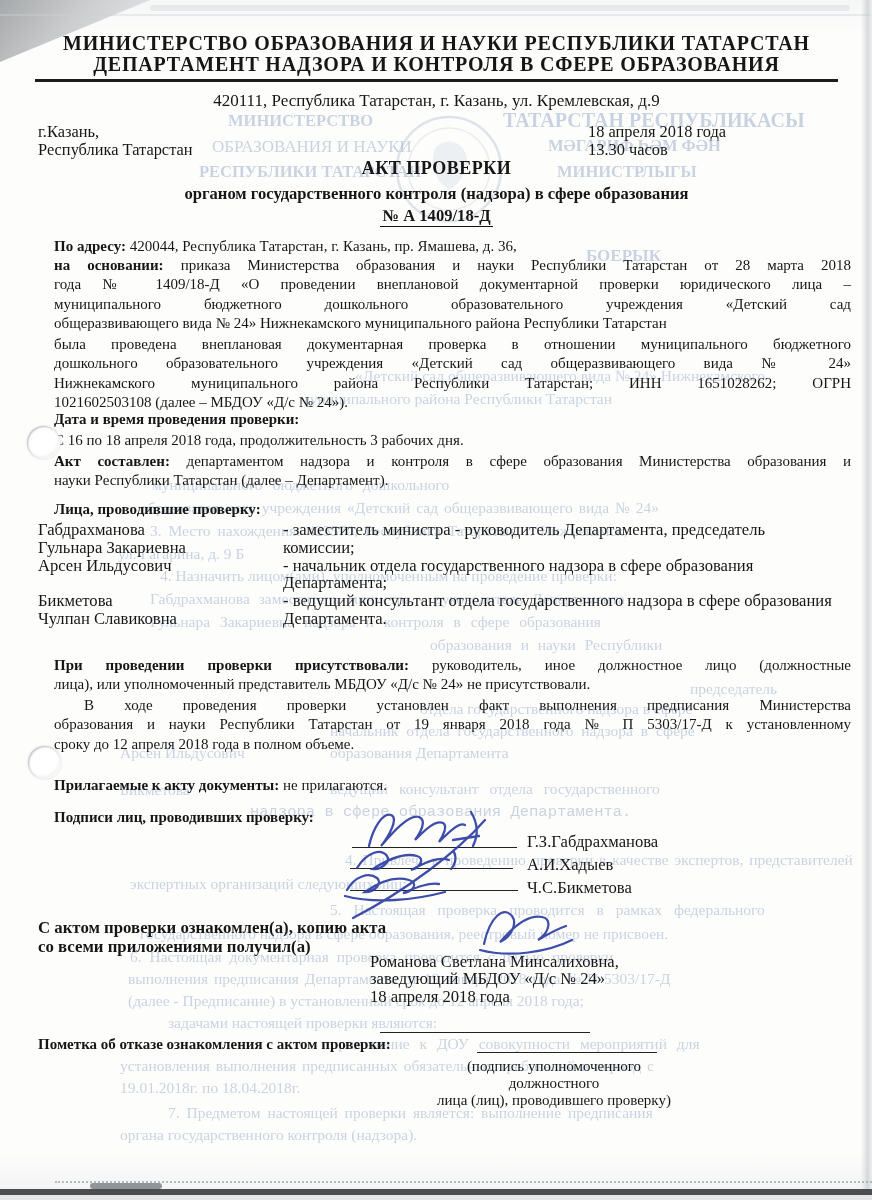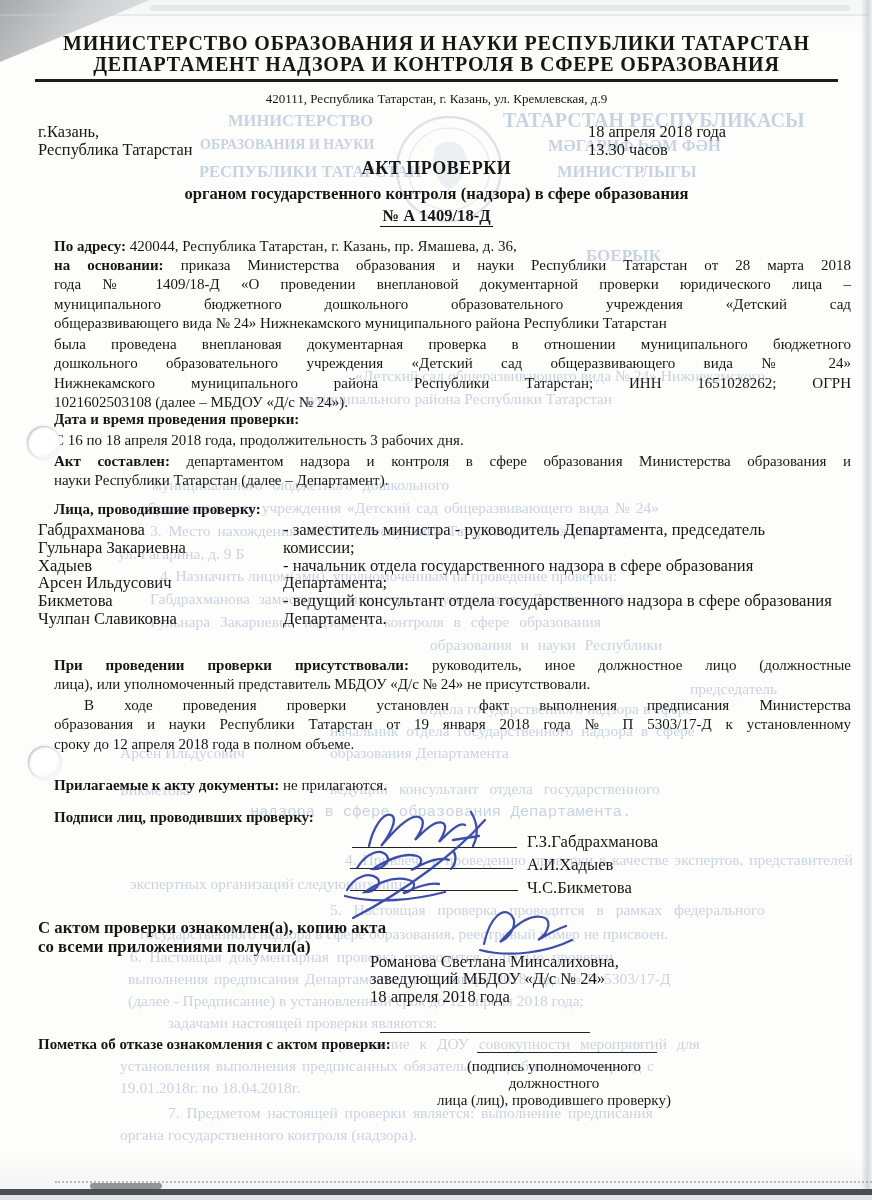--- a/index.html
+++ b/index.html
@@ -26,21 +26,21 @@
     z-index:30;}
   
   #ghost-layer{position:absolute;left:0;top:0;width:872px;height:1200px;z-index:1;}
   .ghost-line{position:absolute;color:#7d94ba;opacity:.40;filter:blur(.4px);font-size:15.5px;white-space:nowrap;}
   .emblem{position:absolute;left:393px;top:110px;z-index:1;}
   
   .content{position:absolute;left:38px;top:0;width:797px;height:1031px;z-index:5;}
   .b{font-weight:bold;}
   .org{font-weight:bold;font-size:20px;letter-spacing:.8px;text-align:center;line-height:21px;}
   .rule{border-top:3px solid #1d1d1d;margin:4px -3px 0 -3px;}
-  .addr{text-align:center;font-size:13px;margin-top:9px;}
+  .addr{text-align:center;font-size:17px;margin-top:9px;}
   .meta{position:absolute;left:0;top:123px;width:797px;font-size:16.4px;line-height:18px;}
   .meta-right{position:absolute;left:550px;top:0;}
   .title-wrap{position:absolute;left:0;top:158px;width:797px;text-align:center;font-weight:bold;}
   .title-main{font-size:18px;letter-spacing:.5px;margin-bottom:5px;}
   .title-sub{font-size:16.6px;margin-bottom:2px;}
   .title-num{font-size:16.6px;margin-top:2px;}
   .title-num span{border-bottom:1.6px solid #111;padding:0 2px 1px 2px;}
   #body-layer .block{position:absolute;left:16px;width:797px;font-size:15px;line-height:19.4px;}
   .jl{text-align:justify;text-align-last:justify;}
   .ll{text-align:left;}
@@ -75,21 +75,21 @@
   <div class="top-streak1"></div>
   <div class="top-streak2"></div>
   <div class="right-edge"></div>
   <div class="bottom-dotted"></div>
   <div class="bottom-bar"></div>
   <div class="bottom-under"></div>
   <div class="bottom-blob"></div>
 
   <div id="ghost-layer">
       <div class="ghost-line" style="left: 228px; top: 111px; font-size: 16.5px; font-weight: bold;">МИНИСТЕРСТВО</div>
-      <div class="ghost-line" style="left: 200px; top: 137px; font-size: 14px; font-weight: bold;">ОБРАЗОВАНИЯ И НАУКИ</div>
+      <div class="ghost-line" style="left: 212px; top: 137px; font-size: 17px; font-weight: normal;">ОБРАЗОВАНИЯ И НАУКИ</div>
       <div class="ghost-line" style="left: 199px; top: 162px; font-size: 16.5px; font-weight: bold;">РЕСПУБЛИКИ ТАТАРСТАН</div>
       <div class="ghost-line" style="left: 503px; top: 109px; font-size: 20px; font-weight: bold;">ТАТАРСТАН РЕСПУБЛИКАСЫ</div>
       <div class="ghost-line" style="left: 548px; top: 136px; font-size: 16.5px; font-weight: bold;">МӘГАРИФ ҺӘМ ФӘН</div>
       <div class="ghost-line" style="left: 557px; top: 162px; font-size: 16.5px; font-weight: bold;">МИНИСТРЛЫГЫ</div>
       <div class="ghost-line" style="left: 586px; top: 246px; font-size: 17px; font-weight: bold;">БОЕРЫК</div>
       <div class="ghost-line" style="left: 355px; top: 367px;">«Детский сад общеразвивающего вида № 24» Нижнекамского</div>
       <div class="ghost-line" style="left: 300px; top: 390px;">муниципального района Республики Татарстан</div>
       <div class="ghost-line" style="left: 152px; top: 476px; word-spacing: 6px;">муниципального бюджетного дошкольного</div>
       <div class="ghost-line" style="left: 140px; top: 499px; word-spacing: 2px;">образовательного учреждения «Детский сад общеразвивающего вида № 24»</div>
       <div class="ghost-line" style="left: 150px; top: 522px; word-spacing: 3px;">3. Место нахождения: 423570, Республика Татарстан, г. Нижнекамск,</div>
@@ -196,21 +196,20 @@
     <div id="persons">
         <div class="p-row">
           <div class="p-name">
             <div>Габдрахманова</div>
             <div>Гульнара Закариевна</div>
           </div>
           <div class="p-role">- заместитель министра - руководитель Департамента, председатель комиссии;</div>
         </div>
         <div class="p-row">
           <div class="p-name">
-            <div>Хадыев</div>
             <div>Арсен Ильдусович</div>
           </div>
           <div class="p-role">- начальник отдела государственного надзора в сфере образования Департамента;</div>
         </div>
         <div class="p-row">
           <div class="p-name">
             <div>Бикметова</div>
             <div>Чулпан Славиковна</div>
           </div>
           <div class="p-role">- ведущий консультант отдела государственного надзора в сфере образования Департамента.</div>

